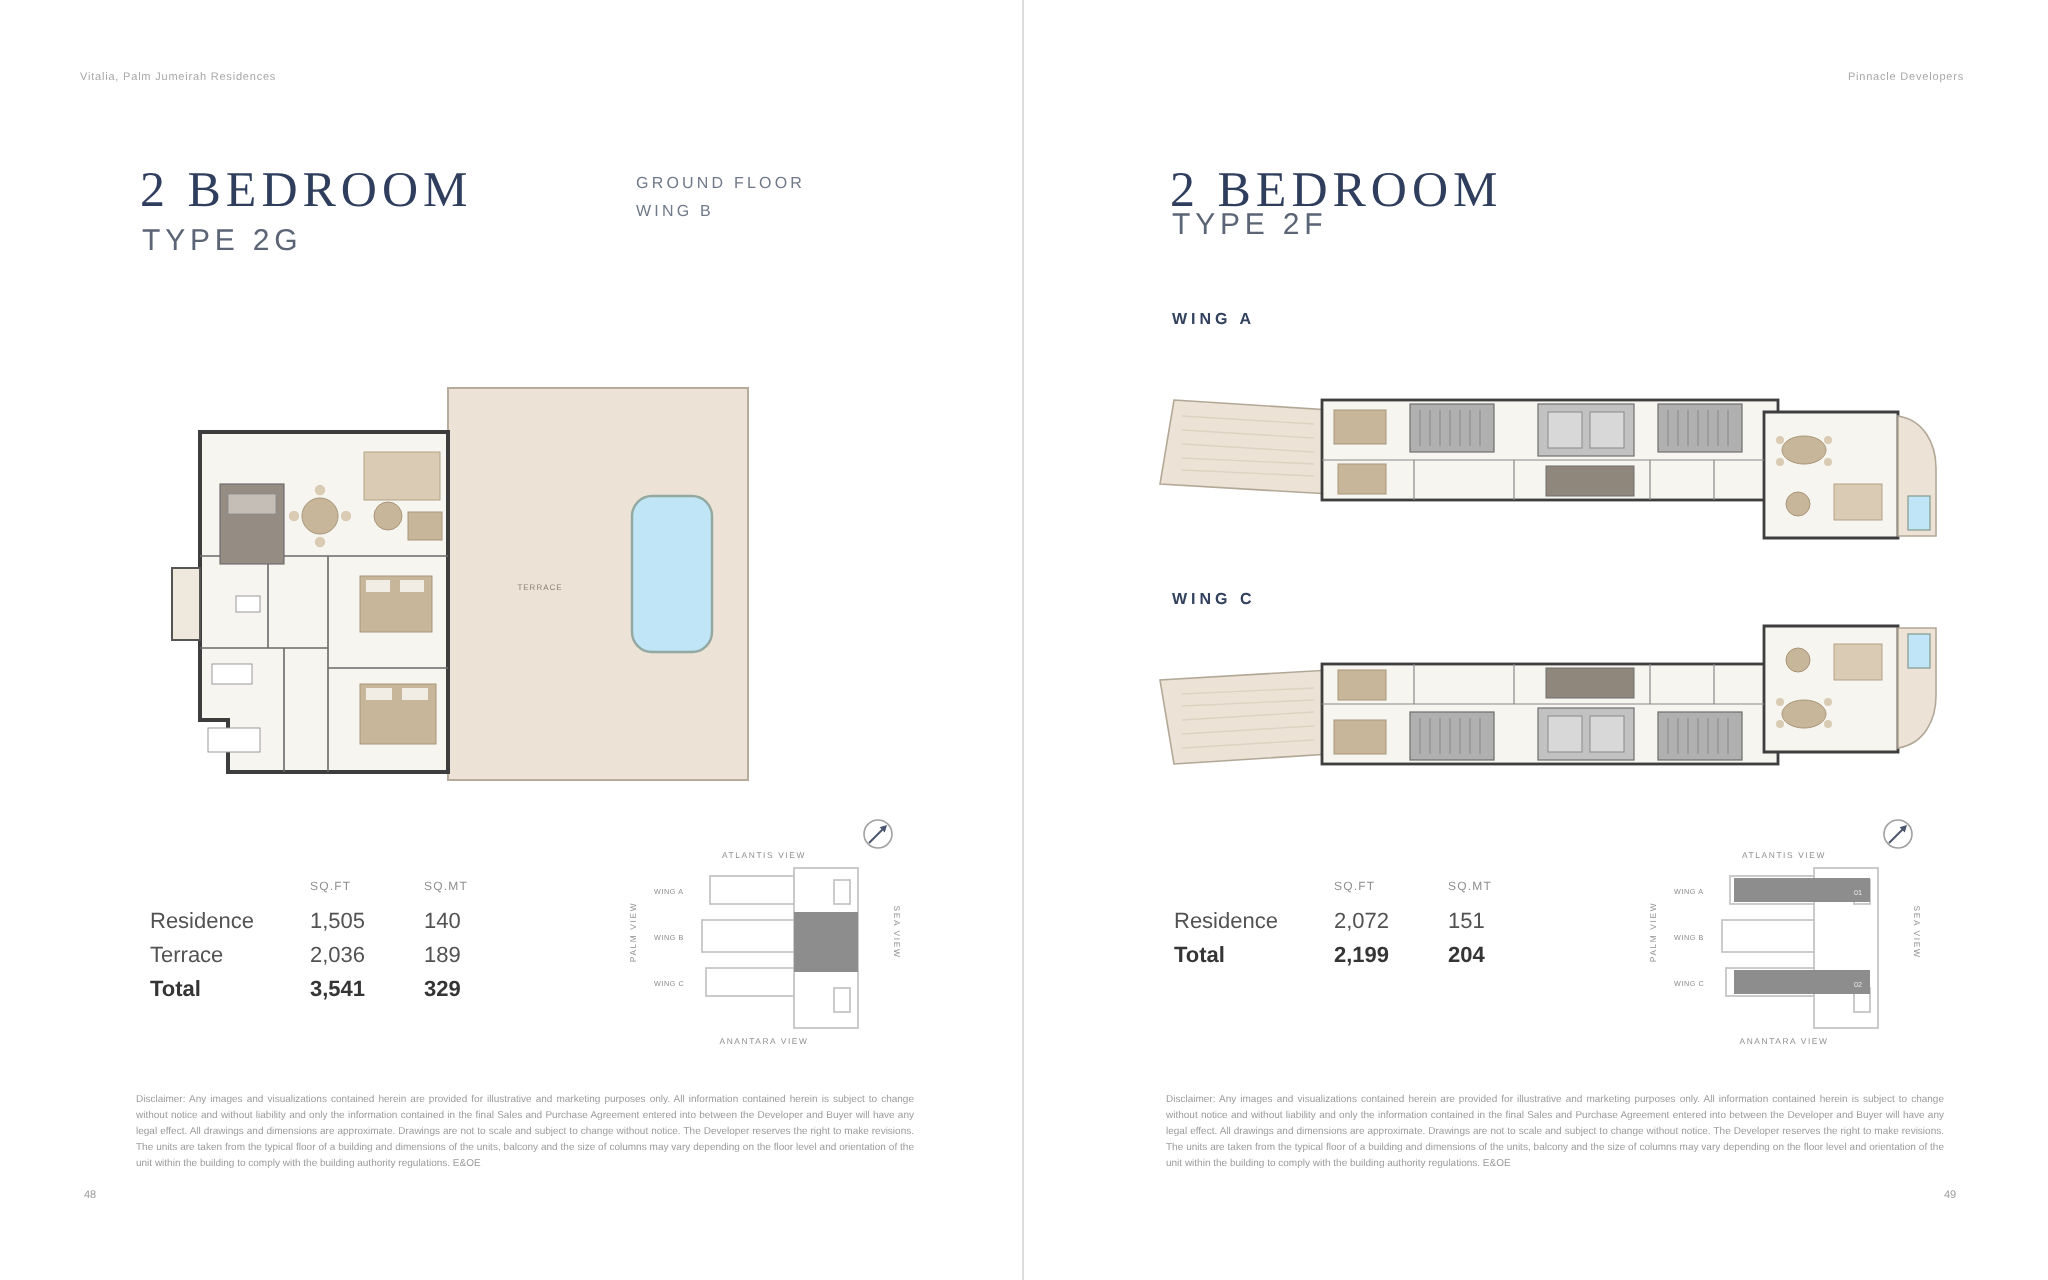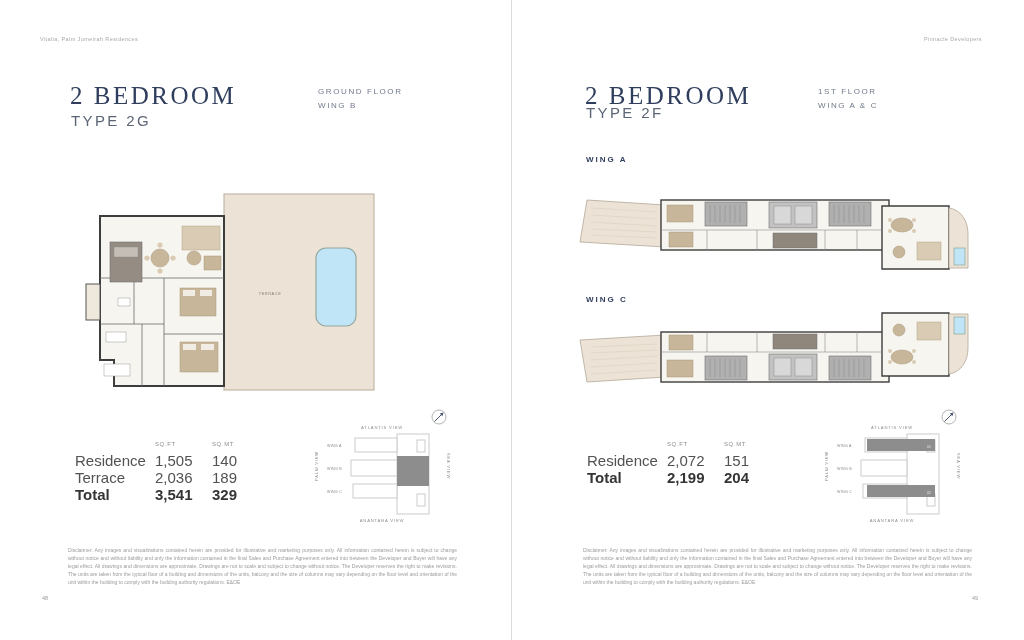--- a/index.html
+++ b/index.html
@@ -11,21 +11,21 @@
   .page-left { left:0; }
   .page-right { left:512px; }
   .abs { position:absolute; }
   .brand { font-size:5.5px; color:#a8a8a8; letter-spacing:0.4px; }
   .title { font-family:"Liberation Serif", serif; font-weight:400; font-size:25px; letter-spacing:2.5px; color:#2f3e5d; }
   .unit-type { font-size:15px; letter-spacing:2.4px; color:#5b6575; }
   .floor-block { text-align:left; font-size:8px; letter-spacing:1.6px; color:#70798a; line-height:14px; }
   .wing-section-label { font-size:8px; font-weight:bold; letter-spacing:2px; color:#32415e; }
   .area-table { border-collapse:collapse; }
   .area-table th { font-size:6px; font-weight:normal; color:#8f8f8f; letter-spacing:0.6px; text-align:left; padding:0 0 5px 0; }
-  .area-table td { font-size:15px; color:#525252; height:17px; padding:0;margin-top:35px; }
+  .area-table td { font-size:11px; color:#525252; height:17px; padding:0;margin-top:35px; }
   .area-table .col-label { width:80px; }
   .area-table .col-sqft { width:57px; }
   .area-table .col-sqmt { width:55px; }
   .area-table tr.total td { font-weight:bold; color:#353535; }
   .disclaimer { font-size:5px; line-height:8px; color:#9b9b9b; text-align:justify; }
   .page-num { font-size:5.5px; color:#9b9b9b; }
   svg text { font-family:"Liberation Sans", sans-serif; }
 </style>
 </head>
 <body>
@@ -153,24 +153,20 @@
 
   <div class="divider"></div>
 
   <div class="page page-right">
 
     <div class="abs brand" style="left:320px; top:36px; width:150px; text-align:right;">Pinnacle Developers</div>
 
     <div class="abs title" style="left:73px; top:82px;">2 BEDROOM</div>
     <div class="abs unit-type" style="left:74px; top:104px;">TYPE 2F</div>
 
-    <div class="abs floor-block" style="left:306px; top:85px; width:150px;">
-      <div>1ST FLOOR</div>
-      <div>WING A &amp; C</div>
-    </div>
 
     <div class="abs wing-section-label" style="left:74px; top:155px;">WING A</div>
 
     <svg class="abs" style="left:65px; top:172px;" width="398" height="104" viewBox="0 0 398 104">
       <g id="wingShape">
 
         <path d="M10,28 L88,33 L88,75 L3,70 Z" fill="#ece3d6" stroke="#b3a897" stroke-width="0.8"></path>
         <path d="M14,36 L80,40 M14,43 L80,47 M14,50 L80,54 M14,57 L80,60 M14,63 L80,66" stroke="#ddd3c2" stroke-width="0.7"></path>
 
         <rect x="84" y="28" width="228" height="50" fill="#f7f5f0" stroke="#3e3e3e" stroke-width="1.4"></rect>

